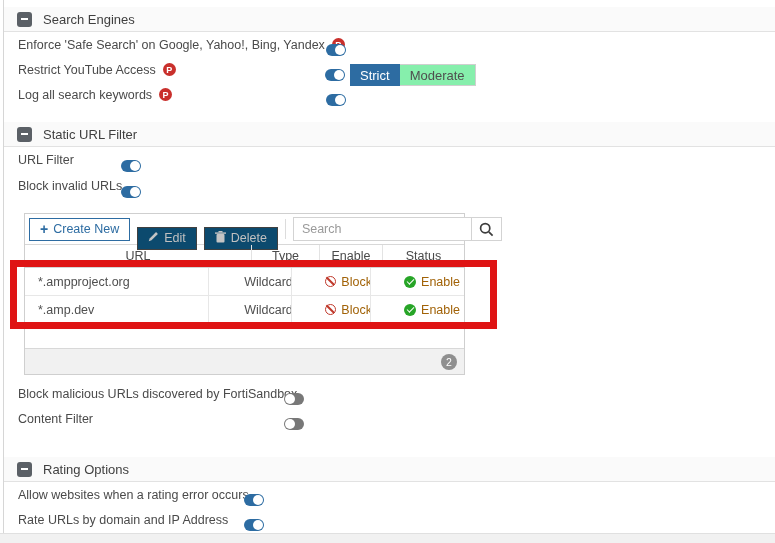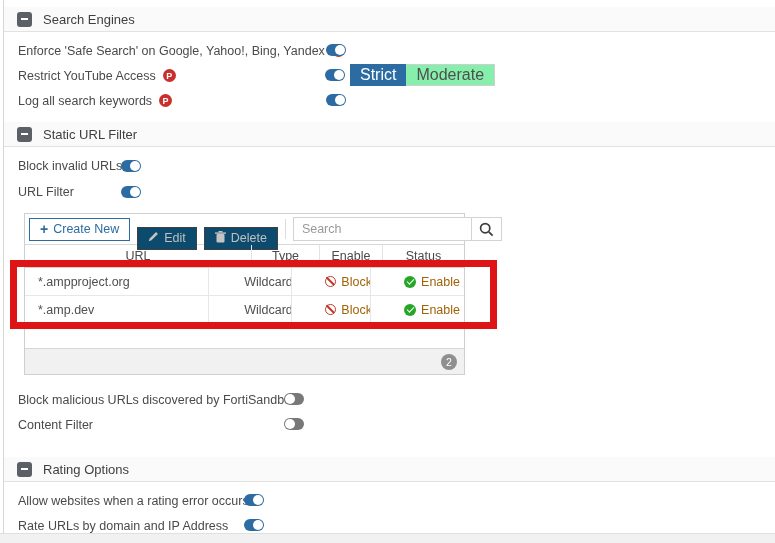--- a/index.html
+++ b/index.html
@@ -45,21 +45,21 @@
     left: 4px; top: 6.5px;
     width: 7px; height: 2px;
     background: #fff;
   }
   
   .rows { padding: 6px 0 9px 0; }
   .form-row {
     position: relative;
     height: 25px;
     display: flex;
-    align-items: center;
+    align-items: flex-start;
     padding-left: 14px;
   }
   .form-label { color: #4a4a4a; }
   .pbadge {
     width: 13px; height: 13px;
     border-radius: 50%;
     background: #c9302c;
     color: #fff;
     font-size: 9px;
     font-weight: bold;
@@ -94,21 +94,21 @@
     position: absolute;
     left: 346px; top: 1px;
     display: inline-flex;
     height: 22px;
   }
   .seg-btn {
     display: inline-flex;
     align-items: center;
     padding: 0 10px;
     cursor: pointer;
-    font-size: 16px;
+    font-size: 13px;
   }
   .seg-btn.active { background: #2d6ca2; color: #fff; }
   .seg-btn.plain  { background: #86efac; color: #4f4f4f; border: 1px solid #cfcfcf; border-left: none; }
   
   .table-wrap {
     position: relative;
     margin: 8px 0 0 20px;
     width: 441px;
   }
   .url-table {
@@ -303,25 +303,25 @@
       <span class="toggle on" style="left:322px"></span>
     </div>
   </div>
 
   <div class="section-header">
     <span class="collapse-icon"></span>
     <span>Static URL Filter</span>
   </div>
   <div class="rows" style="padding-bottom:0">
     <div class="form-row" style="height:26px">
+      <span class="form-label">URL Filter</span>
+      <span class="toggle on" style="left:117px;top:7px"></span>
+    </div>
+    <div class="form-row" style="height:26px">
       <span class="form-label">Block invalid URLs</span>
-      <span class="toggle on" style="left:117px;top:7px"></span>
-    </div>
-    <div class="form-row" style="height:26px">
-      <span class="form-label">URL Filter</span>
       <span class="toggle on" style="left:117px;top:7px"></span>
     </div>
 
     <div class="table-wrap">
       <div class="url-table">
         <div class="toolbar">
           <span class="btn btn-create">
             <span class="plus">+</span>
             <span>Create New</span>
           </span>

